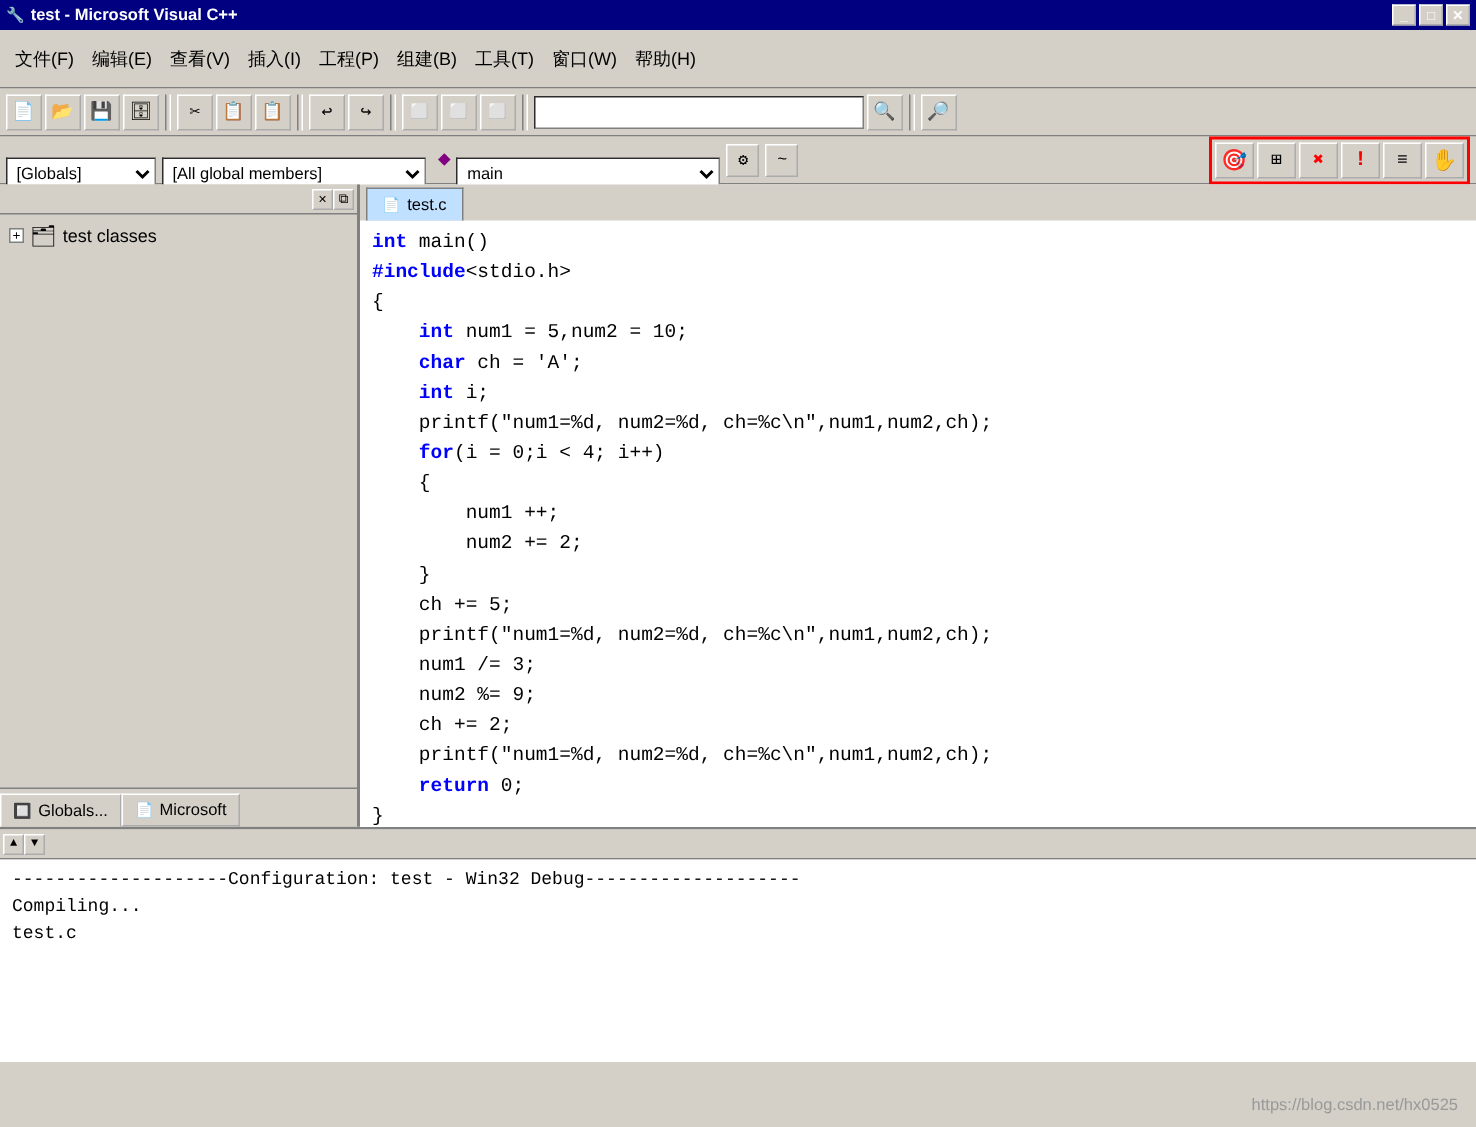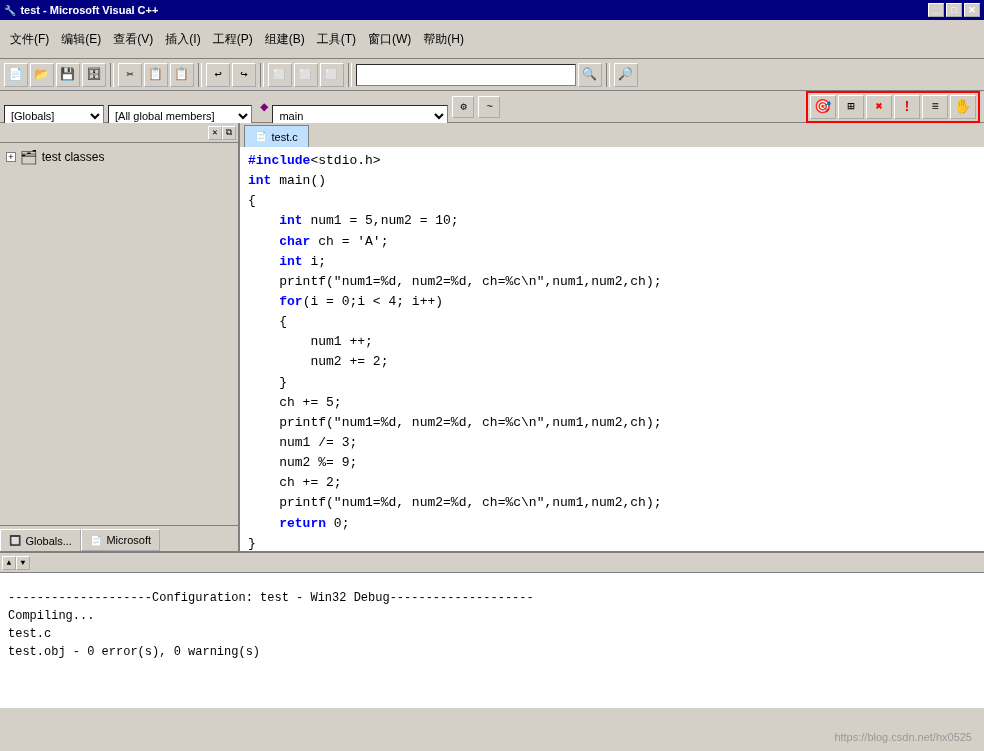--- a/index.html
+++ b/index.html
@@ -292,21 +292,21 @@
       display: flex;
       align-items: center;
       justify-content: center;
       font-size: 8px;
     }
     .output-content {
       flex: 1;
       background: white;
       font-family: 'Courier New', monospace;
       font-size: 12px;
-      padding: 16px 8px;
+      padding: 4px 8px;
       overflow: auto;
       color: #000;
       line-height: 1.5;
     }
     .output-line {
       white-space: pre;
     }
     .watermark {
       position: absolute;
       bottom: 8px;
@@ -361,21 +361,21 @@
   <input type="text" class="toolbar-input" style="width: 220px;">
   <div class="toolbar-btn">🔍</div>
   <div class="toolbar-separator"></div>
   <div class="toolbar-btn">🔎</div>
 </div>
 
 <div class="toolbar2">
   <select class="toolbar2-select" style="width:100px;">
     <option>[Globals]</option>
   </select>
-  <select class="toolbar2-select" style="width:144px;">
+  <select class="toolbar2-select" style="width:176px;">
     <option>[All global members]</option>
   </select>
   <span style="color:#800080; font-size:14px; margin-left:4px;">◆</span>
   <select class="toolbar2-select" style="width:176px;">
     <option>main</option>
   </select>
   <div class="toolbar-btn" style="width:22px;height:22px;font-size:11px;">⚙</div>
   <div class="toolbar-btn" style="width:22px;height:22px;font-size:11px;">~</div>
 
   <div class="debug-toolbar-box">
@@ -415,22 +415,22 @@
   </div>
 
   <div class="right-panel">
     <div class="code-tab-bar">
       <div class="code-tab">
         <span class="code-tab-icon">📄</span>
         <span>test.c</span>
       </div>
     </div>
     <div class="code-area" id="code-area">
-    <div class="code-line"><span class="kw">#include</span><span class="normal">&lt;stdio.h&gt;</span></div>
-        <div class="code-line"><span class="kw">int</span><span class="normal"> main()</span></div>
+    <div class="code-line"><span class="kw">int</span><span class="normal"> main()</span></div>
+        <div class="code-line"><span class="kw">#include</span><span class="normal">&lt;stdio.h&gt;</span></div>
         <div class="code-line"><span class="normal">{</span></div>
         <div class="code-line">    <span class="kw">int</span><span class="normal"> num1 = 5,num2 = 10;</span></div>
         <div class="code-line">    <span class="kw">char</span><span class="normal"> ch = 'A';</span></div>
         <div class="code-line">    <span class="kw">int</span><span class="normal"> i;</span></div>
         <div class="code-line">    <span class="normal">printf("num1=%d, num2=%d, ch=%c\n",num1,num2,ch);</span></div>
         <div class="code-line">    <span class="kw">for</span><span class="normal">(i = 0;i &lt; 4; i++)</span></div>
         <div class="code-line">    <span class="normal">{</span></div>
         <div class="code-line">        <span class="normal">num1 ++;</span></div>
         <div class="code-line">        <span class="normal">num2 += 2;</span></div>
         <div class="code-line">    <span class="normal">}</span></div>
@@ -449,19 +449,18 @@
 <div class="output-panel">
   <div class="output-header">
     <div class="output-resize-btn">▲</div>
     <div class="output-resize-btn">▼</div>
   </div>
   <div class="output-content" id="output-content">
   <div class="output-line">--------------------Configuration: test - Win32 Debug--------------------</div>
       <div class="output-line">Compiling...</div>
       <div class="output-line">test.c</div>
       <div class="output-line"></div>
-      <div class="output-line">test.obj - 0 error(s), 0 warning(s)</div>
     </div>
 </div>
 
 <div class="watermark">
   <span>https://blog.csdn.net/hx0525</span>
 </div>
 
 </body></html>

